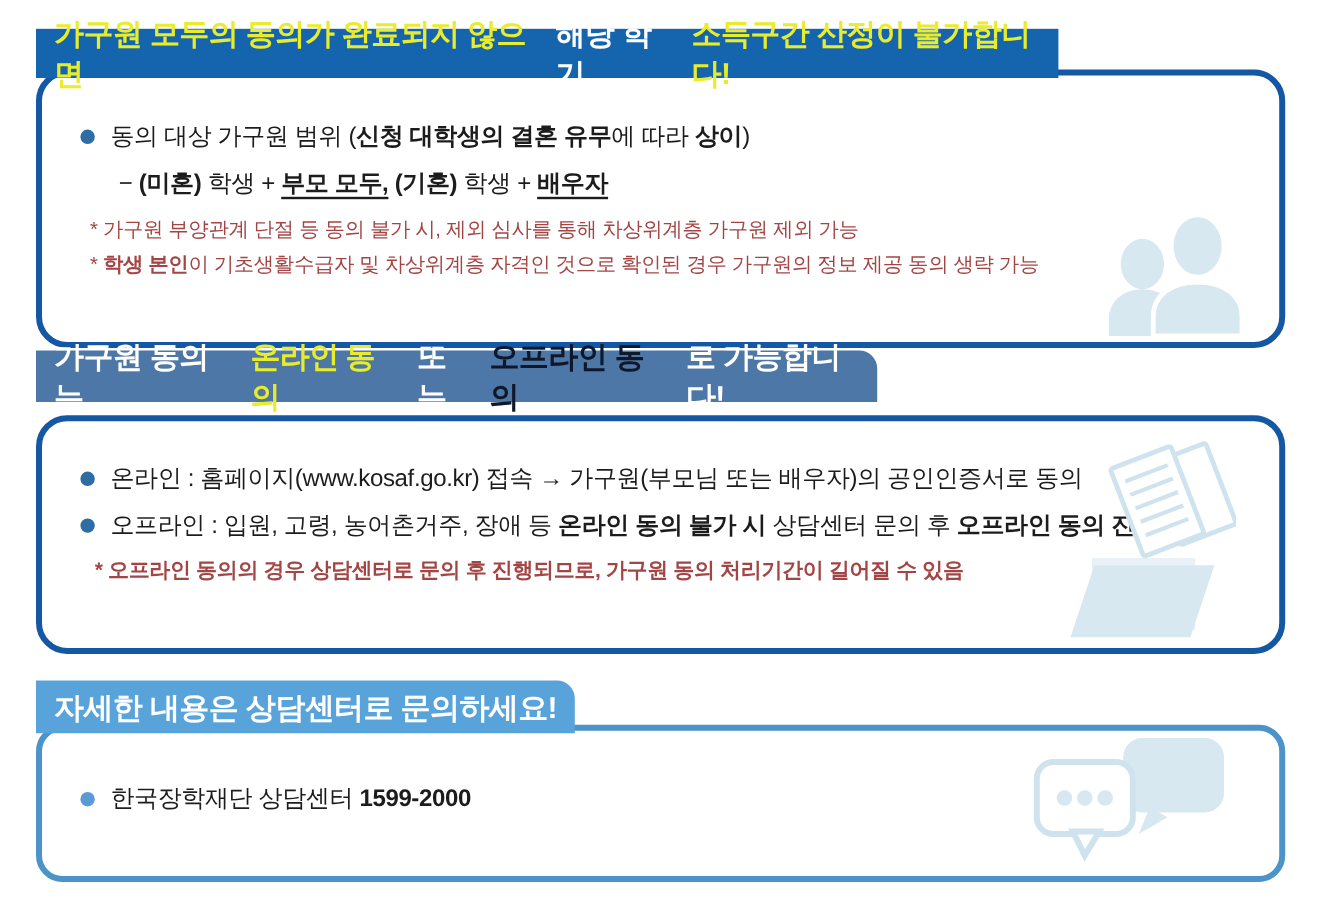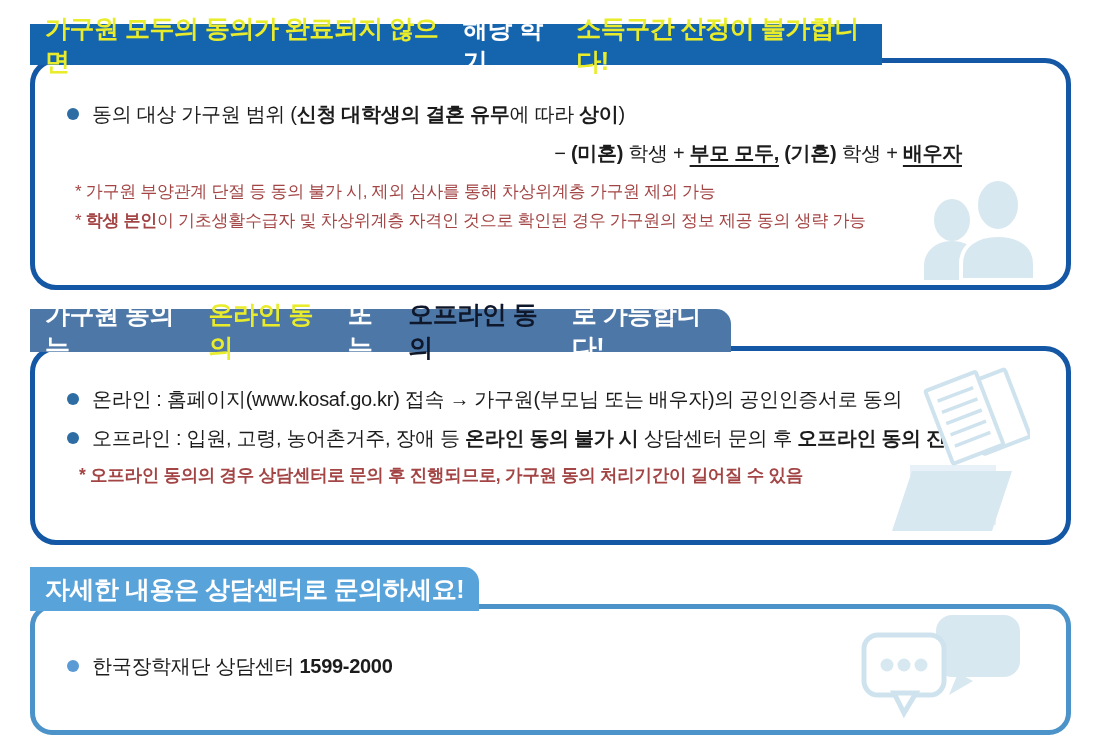--- a/index.html
+++ b/index.html
@@ -8,36 +8,36 @@
   html,body{margin:0;padding:0;background:#fff;}
   body{font-family:"Liberation Sans","DejaVu Sans",sans-serif;}
   .page{position:relative;width:1098px;height:751px;background:var(--page_bg);overflow:hidden;}
 
   .section-header{
     position:absolute;left:30px;z-index:3;box-sizing:border-box;
     color:#ffffff;font-weight:bold;font-size:25px;
     display:flex;align-items:center;padding-left:15px;letter-spacing:-0.5px;gap:12px;
   }
   .hdr1{top:24px;width:852px;height:41px;background:var(--header1_bg);}
-  .hdr2{top:309px;width:701px;height:43px;background:var(--header2_bg);border-top-right-radius:15px;}
+  .hdr2{top:292px;width:701px;height:43px;background:var(--header2_bg);border-top-right-radius:15px;}
   .hdr3{top:567px;width:449px;height:44px;background:var(--header3_bg);border-top-right-radius:15px;}
 
   .box{
     position:absolute;left:30px;box-sizing:border-box;background:#fff;z-index:1;
     border:5px solid var(--box_border_dark);border-radius:26px;
   }
   .box1{top:58px;width:1041px;height:232px;padding:38px 104px 0 30px;}
   .box2{top:346px;width:1041px;height:199px;padding:35px 30px 0 30px;}
   .box3{top:604px;width:1041px;height:131px;padding:44px 30px 0 30px;border-color:var(--box3_border);border-radius:22px;}
 
   .line{font-size:20px;color:#1c1c1c;letter-spacing:-0.3px;line-height:1.3;}
   .bullet-line{display:flex;align-items:flex-start;margin-bottom:13px;}
   .dot{flex:0 0 auto;width:12px;height:12px;border-radius:50%;background:var(--bullet_blue);margin:7px 13px 0 2px;}
   .dot.light{background:var(--bullet_light);}
-  .indent-line{margin:0 0 15px 34px;text-align:right;}
+  .indent-line{margin:0 0 15px 34px;}
   .note{font-size:17px;color:var(--note_red);margin:0 0 7px 10px;letter-spacing:-0.3px;line-height:1.32;}
   .note.bold{font-weight:bold;font-size:17.5px;margin-left:14px;margin-top:3px;}
 
   .rich .b{font-weight:bold;}
   .rich .u{text-decoration:underline;text-underline-offset:5px;text-decoration-thickness:2px;}
 
   .corner-icon{position:absolute;z-index:2;}
   .people-pos{right:26px;bottom:5px;}
   .docs-pos{right:36px;top:14px;}
   .chat-pos{right:40px;bottom:3px;}
@@ -68,21 +68,21 @@
     <svg class="corner-icon people-pos" width="126" height="108" viewBox="0 0 126 108">
       <ellipse class="icon-fill" cx="38" cy="48" rx="18" ry="21"></ellipse>
       <path class="icon-fill" d="M10,108 v-14 c0,-15 12,-25 28,-25 s28,10 28,25 v14 z"></path>
       <ellipse class="icon-fill" cx="84" cy="33" rx="22" ry="26" stroke="#ffffff" stroke-width="4"></ellipse>
       <path class="icon-fill" d="M47,108 v-16 c0,-18 15,-29 37,-29 s37,11 37,29 v16 z" stroke="#ffffff" stroke-width="4"></path>
     </svg>
   </div>
 
   <div class="section-header hdr2 rich">
       <span>가구원 동의는 </span>
-      <span style="color: rgb(233, 236, 42);">온라인 동의</span>
+      <span style="color: rgb(233, 236, 42); font-family: Liberation Serif, serif;">온라인 동의</span>
       <span> 또는 </span>
       <span style="color: #0f172a;">오프라인 동의</span>
       <span>로 가능합니다!</span>
     </div>
 
   <div class="box box2">
     <div class="bullet-line">
       <span class="dot"></span>
       <span class="line rich"><span>온라인 : 홈페이지(www.kosaf.go.kr) 접속 → 가구원(부모님 또는 배우자)의 공인인증서로 동의</span></span>
     </div>

